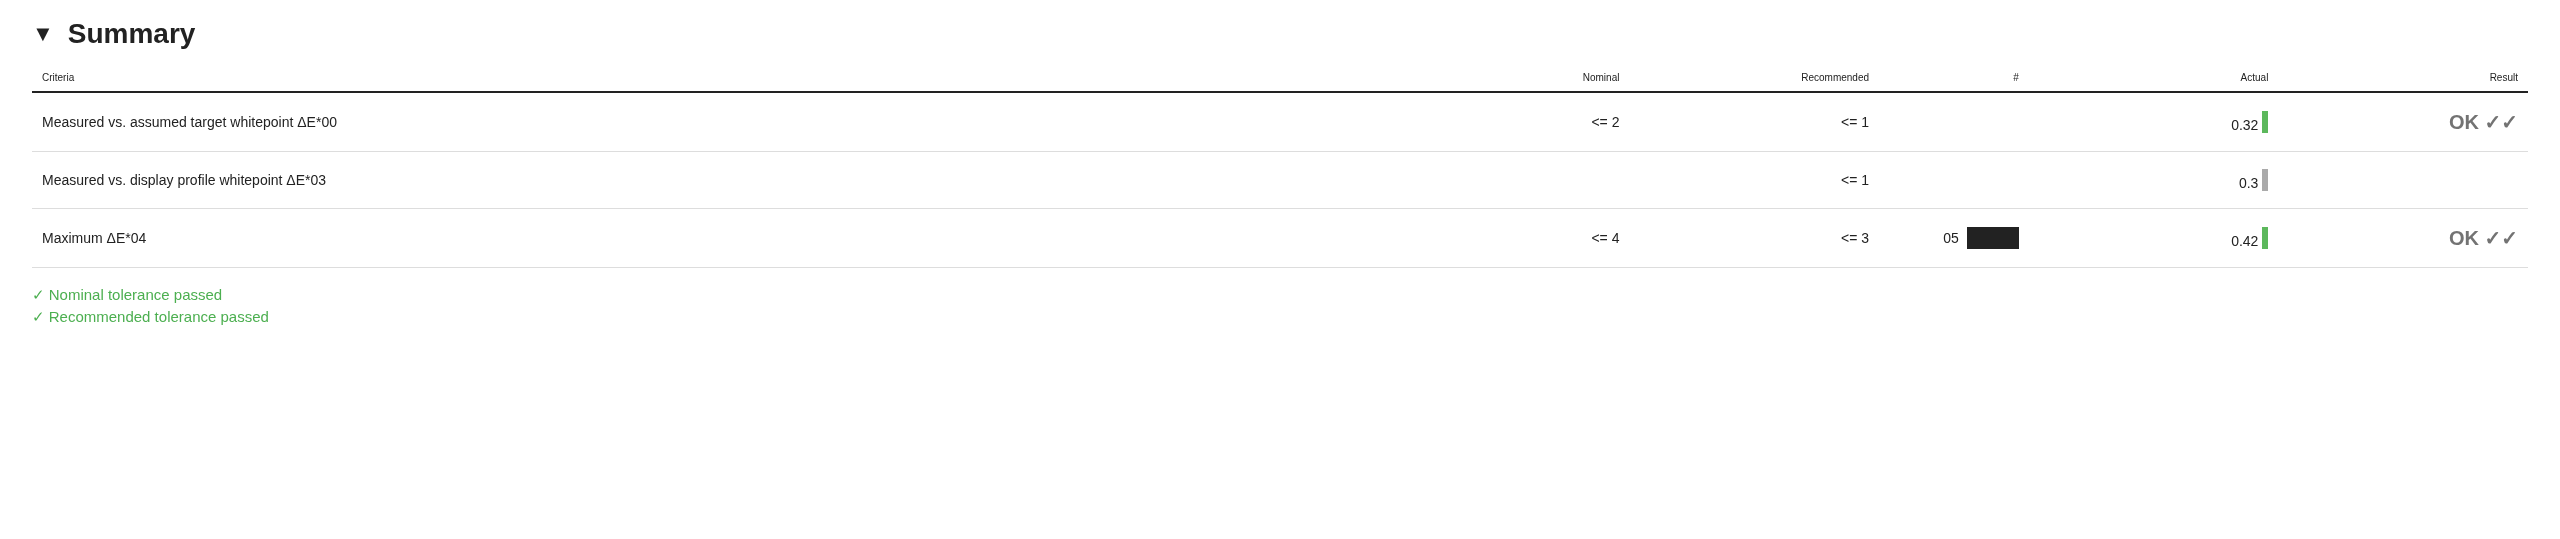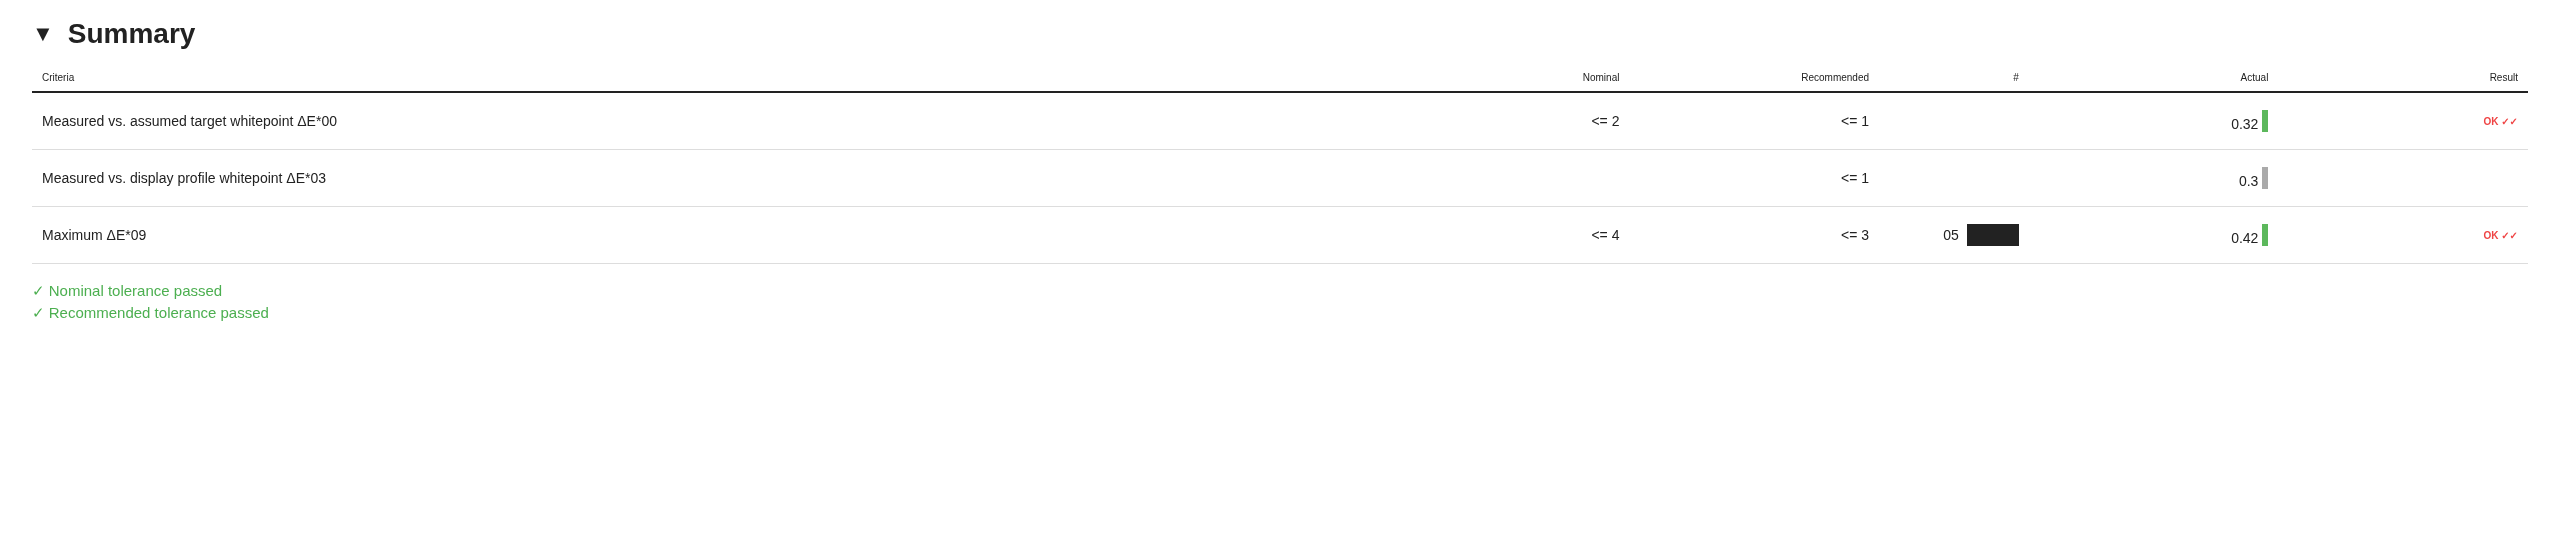--- a/index.html
+++ b/index.html
@@ -63,23 +63,23 @@
       flex-shrink: 0;
     }
     .gray-bar {
       display: inline-block;
       width: 6px;
       height: 22px;
       background: #aaa;
       flex-shrink: 0;
     }
     .result-ok {
-      color: #ef4444;
+      color: #737373;
       font-weight: bold;
-      font-size: 10px;
+      font-size: 20px;
     }
     .result-cell {
       display: flex;
       align-items: center;
       justify-content: flex-end;
       gap: 6px;
     }
     .black-swatch {
       display: inline-block;
       width: 52px;
@@ -149,21 +149,21 @@
         <td class="col-hash"></td>
         <td class="col-actual">
           <div class="actual-cell">
             <span>0.3</span>
             <span class="gray-bar"></span>
           </div>
         </td>
         <td class="col-result right"></td>
       </tr>
       <tr>
-        <td class="col-criteria">Maximum ΔE*09</td>
+        <td class="col-criteria">Maximum ΔE*04</td>
         <td class="col-nominal right">&lt;= 4</td>
         <td class="col-recommended right">&lt;= 3</td>
         <td class="col-hash">
           <div class="hash-cell" style="justify-content: flex-end;">
             <span>05</span>
             <span class="black-swatch"></span>
           </div>
         </td>
         <td class="col-actual">
           <div class="actual-cell">

